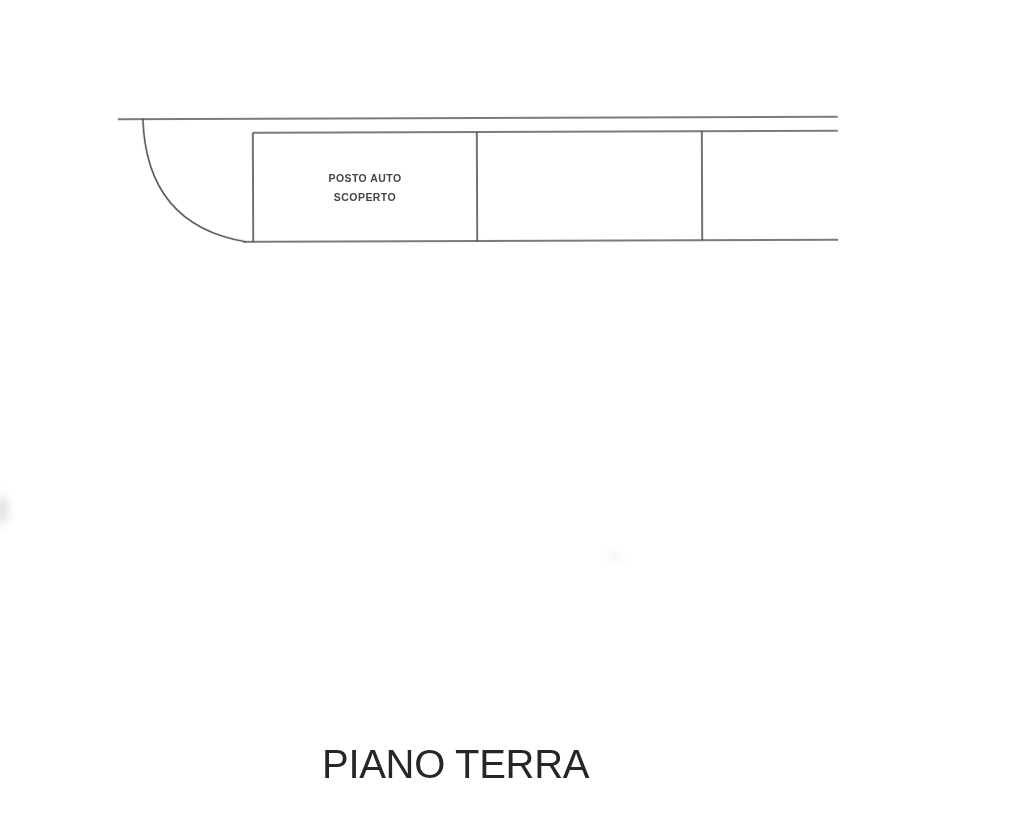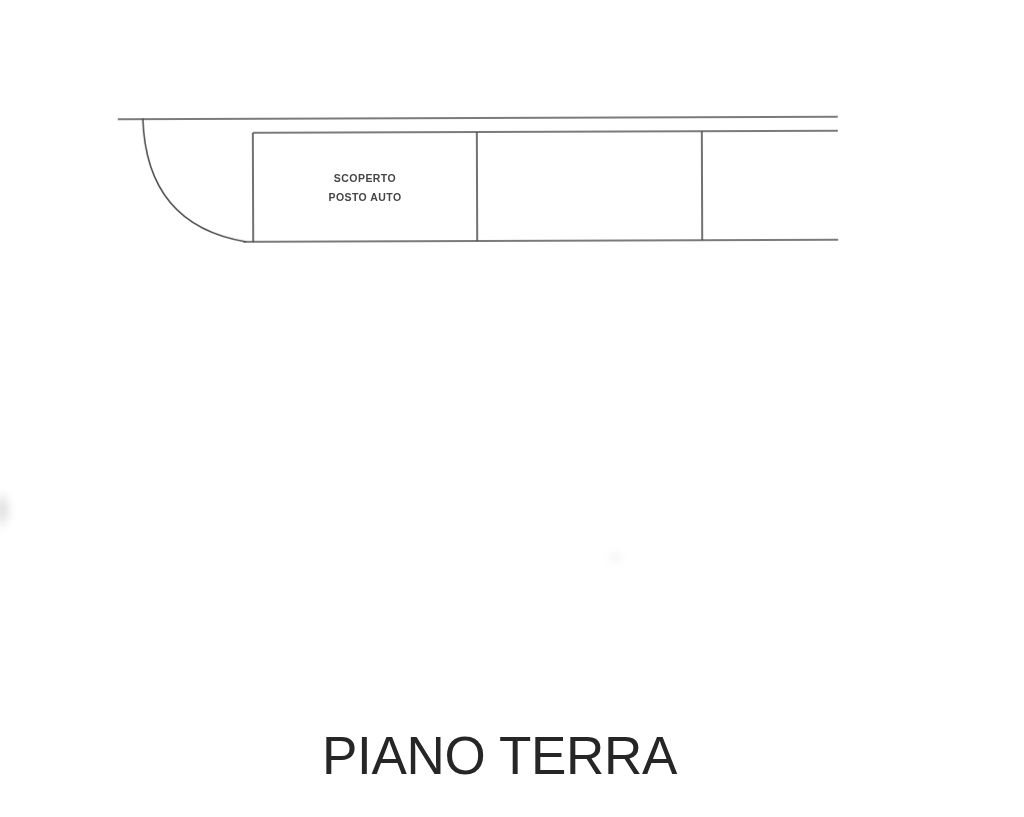--- a/index.html
+++ b/index.html
@@ -41,22 +41,22 @@
     font-size: 10.5px;
     font-weight: bold;
     letter-spacing: 0.45px;
     line-height: 19px;
     color: var(--smalltext, #454545);
     filter: blur(0.45px);
   }
   .floor-title {
     position: absolute;
     left: 322px;
-    top: 729px;
-    font-size: 53px;
+    top: 744px;
+    font-size: 40px;
     font-weight: normal;
     letter-spacing: -0.3px;
     line-height: 1;
     color: var(--title, #262626);
     filter: blur(0.5px);
     white-space: nowrap;
   }
   .smudge-left {
     position: absolute;
     left: -9px;
@@ -91,22 +91,22 @@
 
     <line x1="253" y1="132" x2="838" y2="132"></line>
     <line x1="243" y1="241" x2="838" y2="241"></line>
 
     <line x1="253" y1="132" x2="253" y2="241.5"></line>
     <line x1="477" y1="132" x2="477" y2="241"></line>
     <line x1="702" y1="132" x2="702" y2="241"></line>
   </svg>
 
   <div class="parking-label">
+    <div>POSTO AUTO</div>
     <div>SCOPERTO</div>
-    <div>POSTO AUTO</div>
   </div>
 
   <div class="floor-title">PIANO TERRA</div>
 
   <div class="smudge-left"></div>
   <div class="smudge-mid"></div>
 
 </div>
 
 </body></html>

